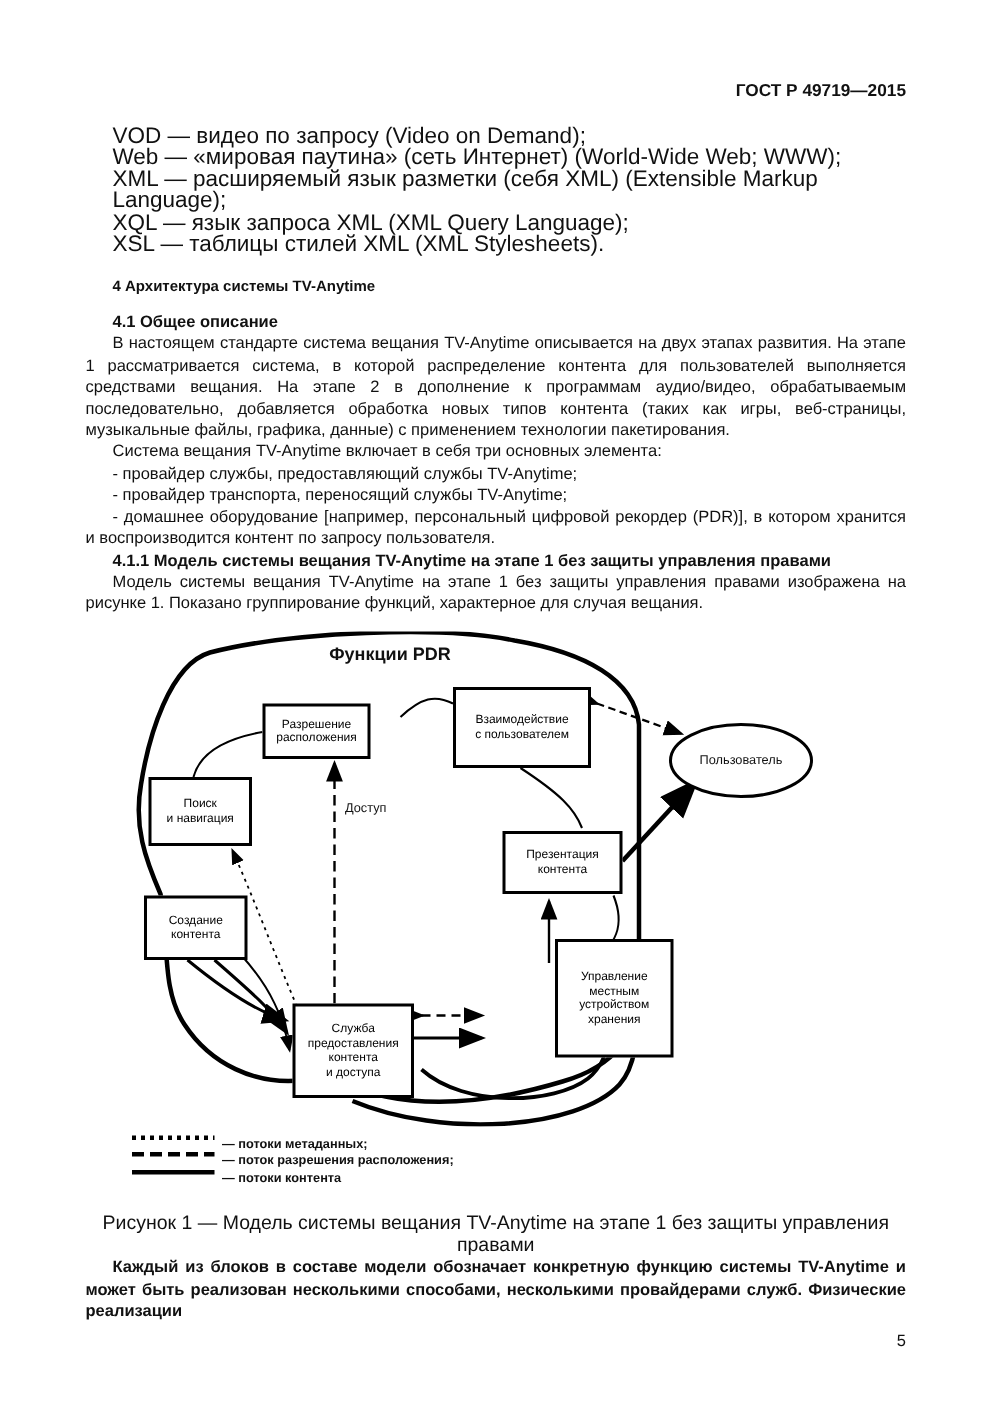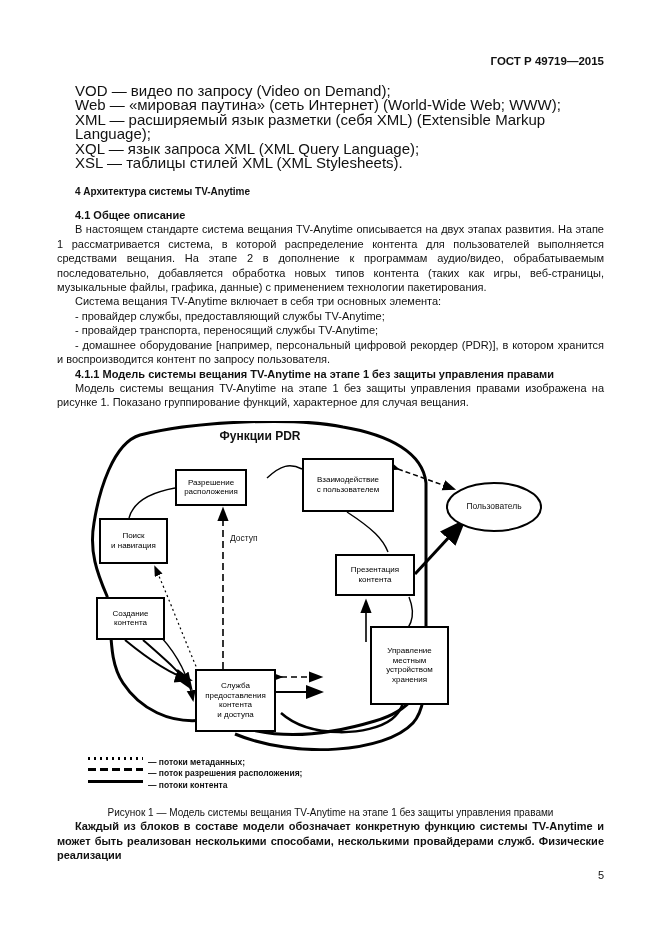--- a/index.html
+++ b/index.html
@@ -46,21 +46,21 @@
   .pdr-label { font-weight:bold; font-size:12px; }
 
   
   .legend { margin:6px 0 0 31px; }
   .legend-row { display:flex; height:11.5px; font-size:8.5px; font-weight:bold; }
   .legend-sample { width:55px; margin-right:5px; flex:0 0 auto; }
   .sample-dotted { height:3px; background:repeating-linear-gradient(90deg,#000 0 2.5px,transparent 2.5px 6px); }
   .sample-dashed { height:3px; background:repeating-linear-gradient(90deg,#000 0 8px,transparent 8px 12px); }
   .sample-solid  { height:3.5px; background:#000; }
 
-  .fig-caption { font-size:10px; text-align:center; margin-top:16px; }
+  .fig-caption { font-size:13px; text-align:center; margin-top:16px; }
 
   .closing { margin-top:13px;font-weight:bold; }
   .page-num { text-align:right; font-size:11px; margin-top:7px; }
 </style>
 </head>
 <body>
 
 <div class="page">
 
   <div class="doc-header">ГОСТ Р 49719—2015</div>

